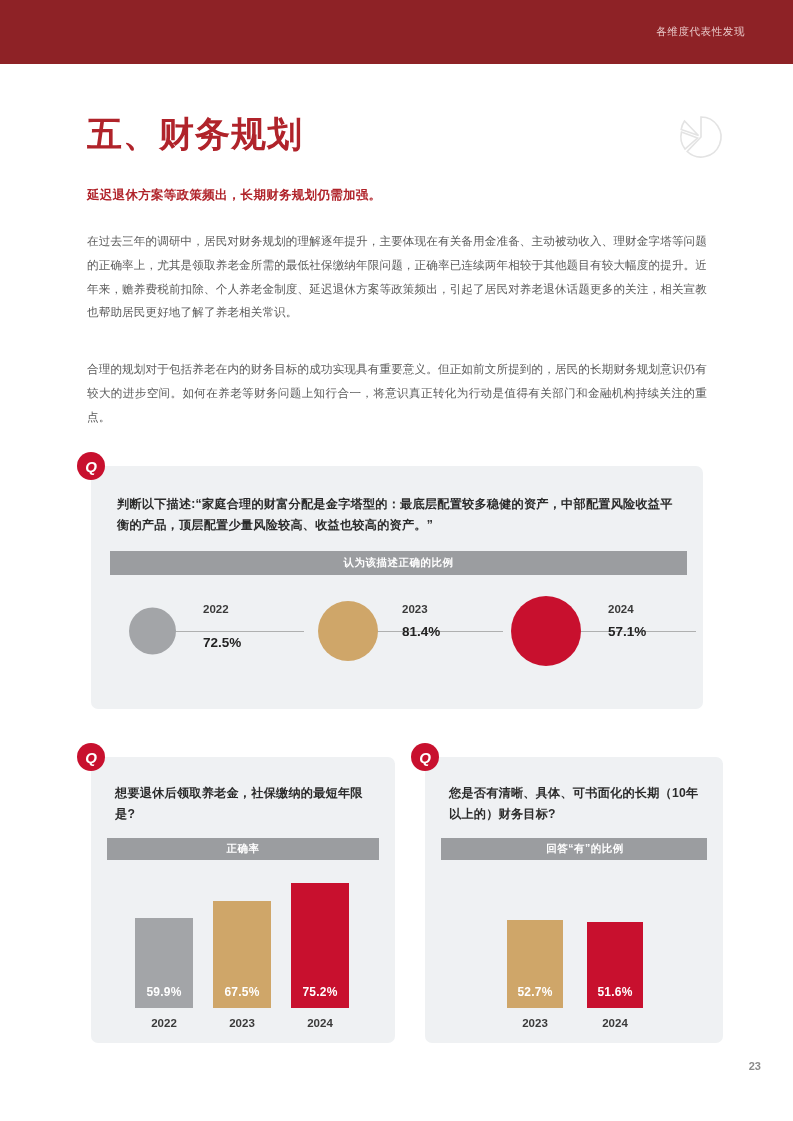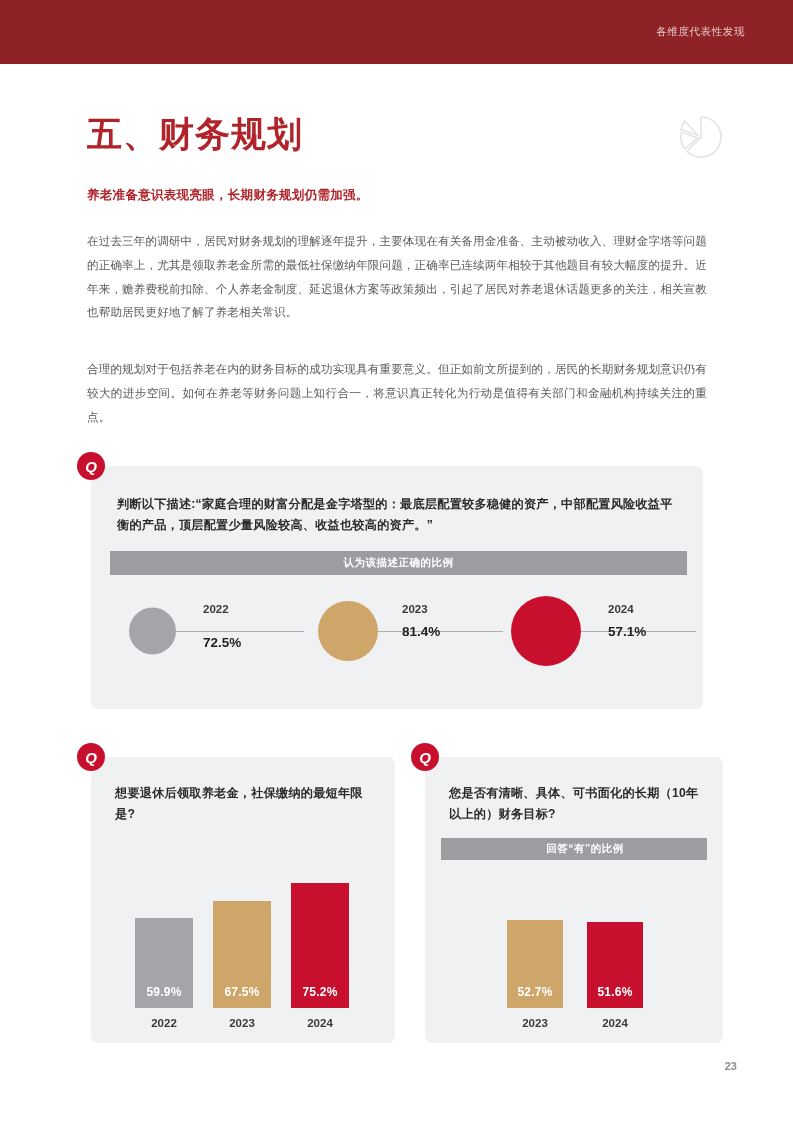--- a/index.html
+++ b/index.html
@@ -102,40 +102,40 @@
     position:absolute; bottom:9px; left:0; right:0;
     font-size:12px; font-weight:bold; color:#ffffff; text-align:center;
     letter-spacing:.2px;
   }
   .bar-year{
     position:absolute; top:100%; left:0; right:0; margin-top:9px;
     font-size:11.5px; font-weight:bold; color:#3A3A3A; text-align:center;
   }
 
   .page-num{
-    position:absolute; right:56px; top:1060px;
+    position:absolute; right:32px; top:1060px;
     font-size:11px; color:#8a8a8a; font-weight:bold;
   }
 </style>
 </head>
 <body>
 
 <div class="header-bar">
   <div class="header-label">各维度代表性发现</div>
 </div>
 
 <div class="page-title">五、财务规划</div>
 
 <svg class="pie-icon" viewBox="0 0 52 52">
   <path d="M26 27 L26 7 A20 20 0 1 1 12.2 41.5 Z" fill="none" stroke="#E3E3E3" stroke-width="1.6"></path>
   <path d="M23.5 25.5 L9.5 11 A20 20 0 0 0 6.2 19.5 Z" fill="none" stroke="#E3E3E3" stroke-width="1.6"></path>
   <path d="M22.5 28 L6.5 22 A20 20 0 0 0 10 39 Z" fill="none" stroke="#E3E3E3" stroke-width="1.6"></path>
 </svg>
 
-<div class="subtitle">养老准备意识表现亮眼，长期财务规划仍需加强。</div>
+<div class="subtitle">延迟退休方案等政策频出，长期财务规划仍需加强。</div>
 
 <p class="para" id="para1">在过去三年的调研中，居民对财务规划的理解逐年提升，主要体现在有关备用金准备、主动被动收入、理财金字塔等问题的正确率上，尤其是领取养老金所需的最低社保缴纳年限问题，正确率已连续两年相较于其他题目有较大幅度的提升。近年来，赡养费税前扣除、个人养老金制度、延迟退休方案等政策频出，引起了居民对养老退休话题更多的关注，相关宣教也帮助居民更好地了解了养老相关常识。</p>
 <p class="para" id="para2">合理的规划对于包括养老在内的财务目标的成功实现具有重要意义。但正如前文所提到的，居民的长期财务规划意识仍有较大的进步空间。如何在养老等财务问题上知行合一，将意识真正转化为行动是值得有关部门和金融机构持续关注的重点。</p>
 
 <div class="qcard" id="card1">
   <div class="qbadge">Q</div>
   <div class="qtext">判断以下描述:“家庭合理的财富分配是金字塔型的：最底层配置较多稳健的资产，中部配置风险收益平衡的产品，顶层配置少量风险较高、收益也较高的资产。”</div>
   <div class="band">认为该描述正确的比例</div>
 
   <div class="bubble-group" style="left:28px; width:185px;">
@@ -156,20 +156,21 @@
     <div class="bubble-rule" style="left:40px; width:145px;"></div>
     <div class="bubble" style="left:0px; width:70px; height:70px; background:#C8102E;"></div>
     <div class="bubble-year" style="left:97px; top:12px;">2024</div>
     <div class="bubble-val" style="left:97px; top:33px;">57.1%</div>
   </div>
 </div>
 
 <div class="qcard" id="card2">
   <div class="qbadge">Q</div>
   <div class="qtext">想要退休后领取养老金，社保缴纳的最短年限是?</div>
+  <div class="band band-bottom" style="left:16px; top:81px; width:272px;">正确率</div>
 
   <div class="chart" style="left:16px; top:120px; width:272px; height:155px;">
     <div class="bar-col" style="left:28px; width:58px; height:90px;">
       <div class="bar" style="left:0; width:58px; height:90px; background:#A3A5A8;"></div>
       <div class="bar-val">59.9%</div>
       <div class="bar-year">2022</div>
     </div>
     <div class="bar-col" style="left:106px; width:58px; height:107px;">
       <div class="bar" style="left:0; width:58px; height:107px; background:#CFA669;"></div>
       <div class="bar-val">67.5%</div>

